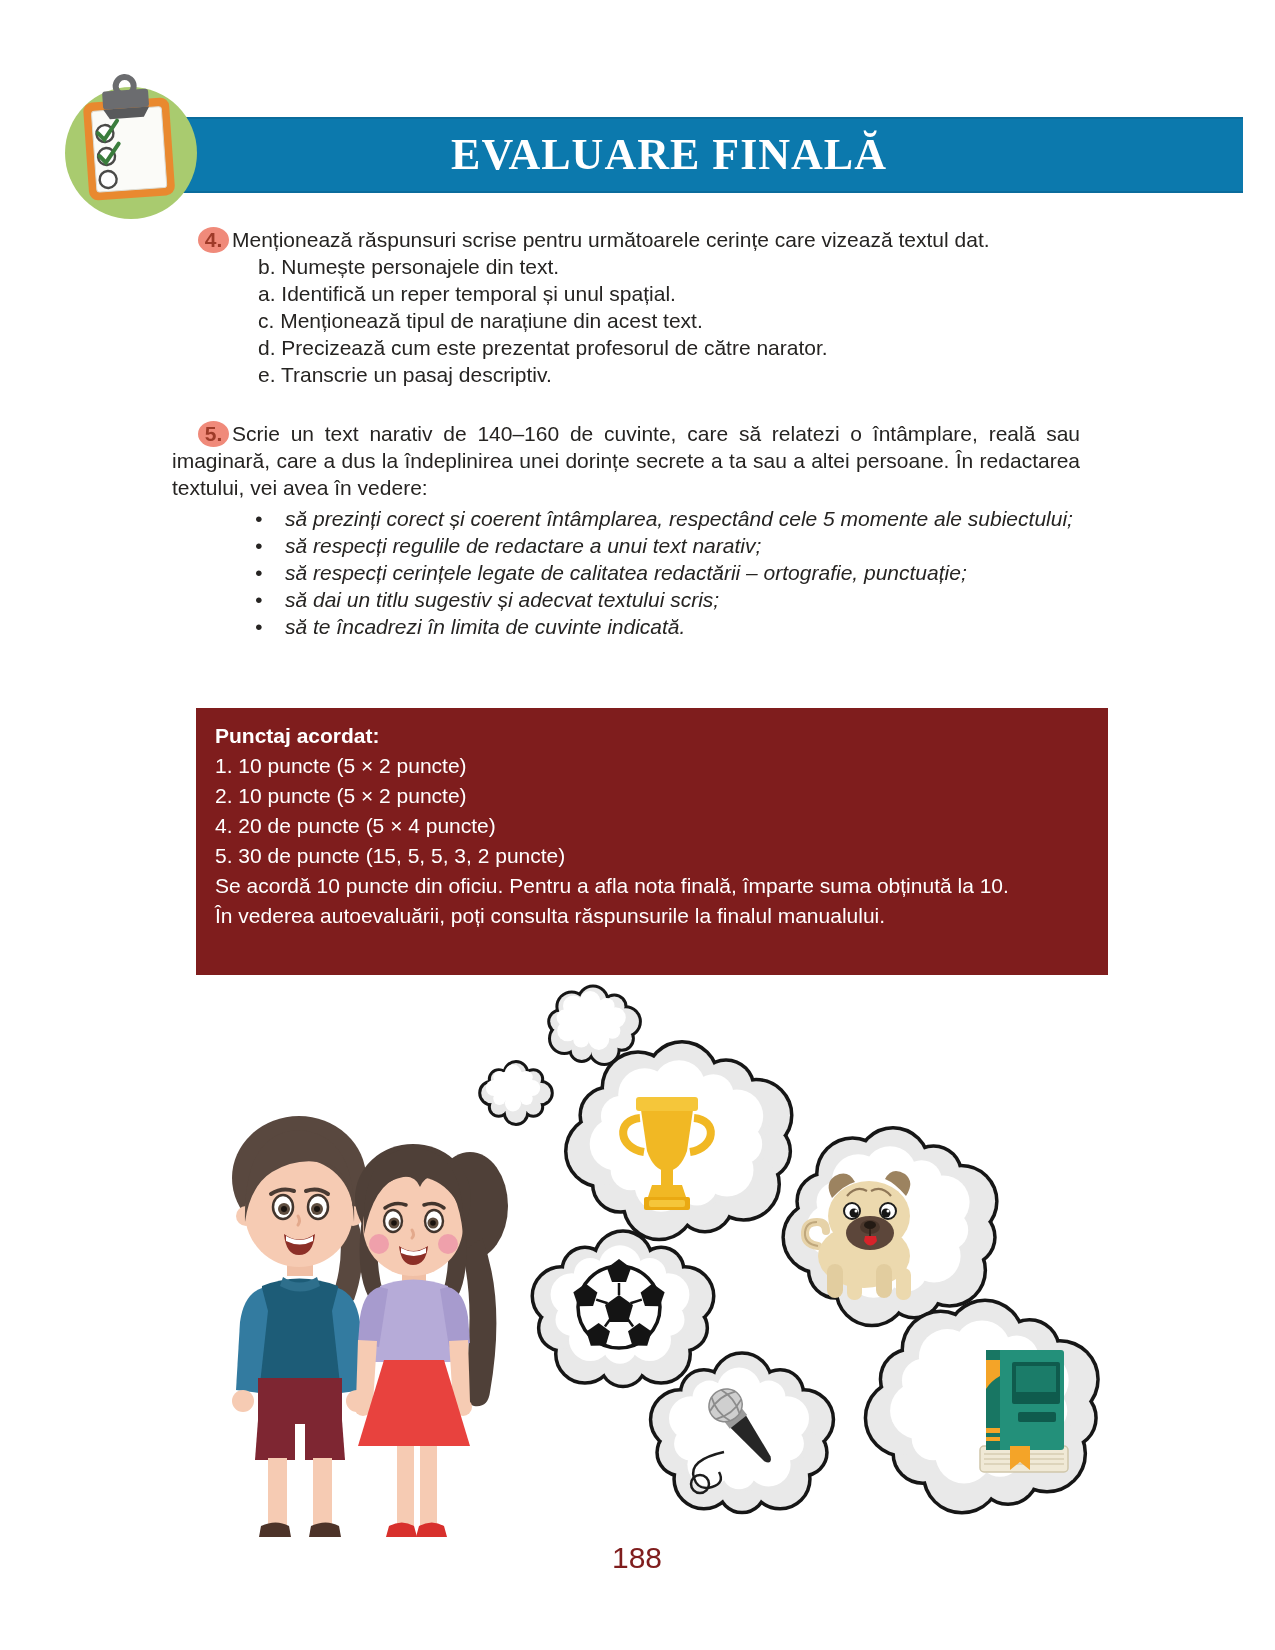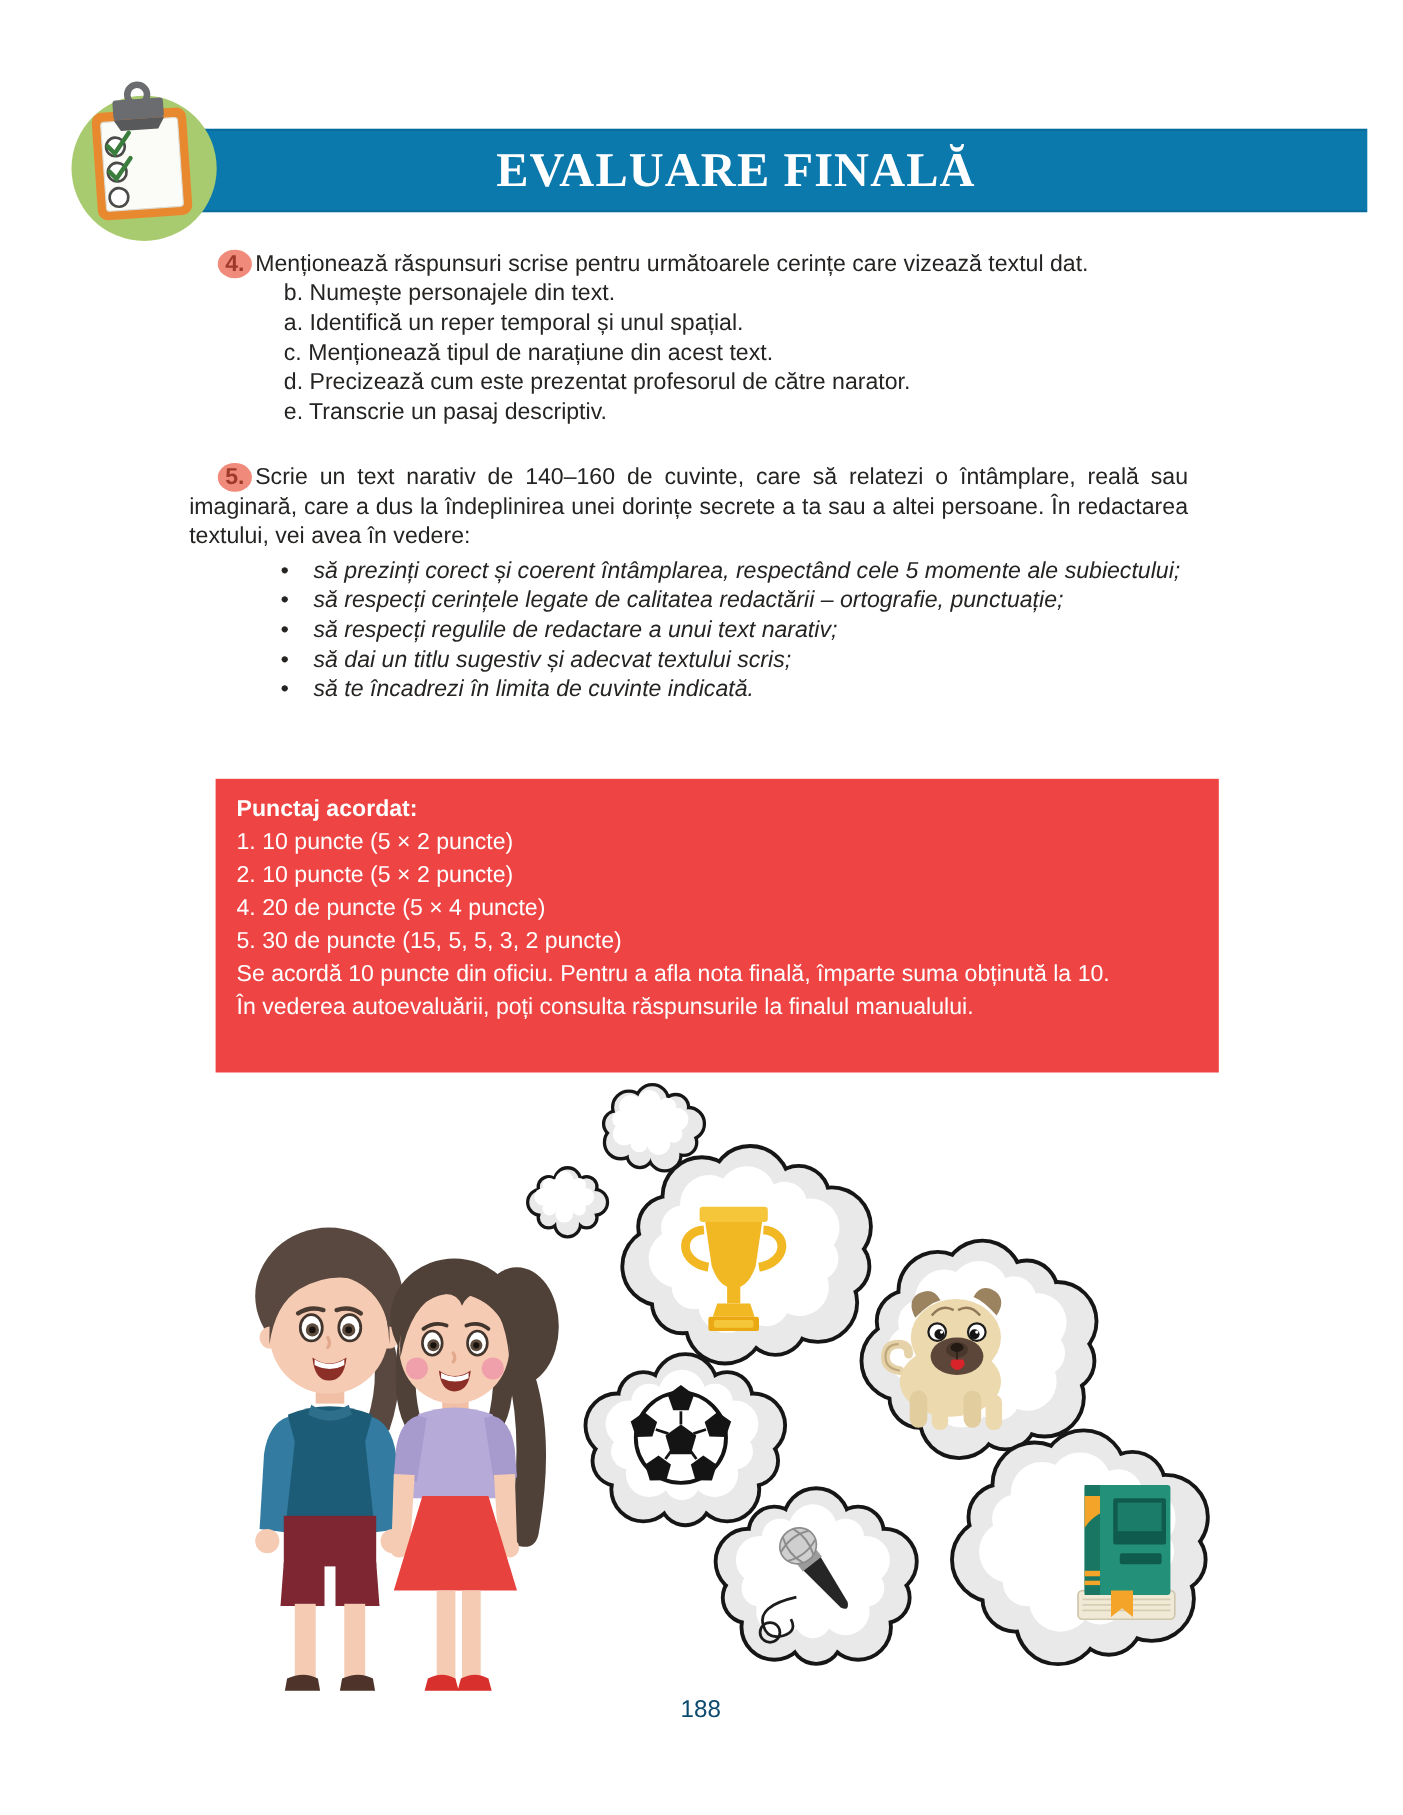--- a/index.html
+++ b/index.html
@@ -23,28 +23,28 @@
          text-align:center;line-height:26px;text-indent:0;}
   .subitems{margin:0 0 0 86px;}
   .subitems p{margin:0;}
   .q5text{text-align:justify;}
   ul.bullets{list-style:none;margin:4px 0 0 83px;padding:0;width:820px;font-style:italic;}
   ul.bullets li{position:relative;padding-left:30px;text-align:justify;}
   ul.bullets li::before{content:"\2022";position:absolute;left:0;top:0;}
 
   
   .scorebox{position:absolute;left:196px;top:708px;width:912px;height:267px;
-            background:#ef4444;color:#fff;box-sizing:border-box;
+            background:#7f1d1d;color:#fff;box-sizing:border-box;
             padding:13px 8px 0 19px;font-size:21px;line-height:30px;}
   .scorebox p{margin:0;}
   .scorebox b{font-weight:400;}
 
   
   .pagenum{position:absolute;left:0;top:1541px;width:1274px;text-align:center;
-           font-size:22px;color:#0c4a6e;}
+           font-size:30px;color:#7f1d1d;}
 
   
   svg.overlay{position:absolute;left:0;top:0;pointer-events:none;}
 </style>
 </head>
 <body>
 
 <div id="page">
 
   <div class="band">
@@ -59,22 +59,22 @@
       <p>c. Menționează tipul de narațiune din acest text.</p>
       <p>d. Precizează cum este prezentat profesorul de către narator.</p>
       <p>e. Transcrie un pasaj descriptiv.</p>
     </div>
   </div>
 
   <div class="content" id="q5">
     <p class="qline q5text"><span class="badge">5.</span><span>Scrie un text narativ de 140–160 de cuvinte, care să relatezi o întâmplare, reală sau imaginară, care a dus la îndeplinirea unei dorințe secrete a ta sau a altei persoane. În redactarea textului, vei avea în vedere:</span></p>
     <ul class="bullets">
       <li>să prezinți corect și coerent întâmplarea, respectând cele 5 momente ale subiectului;</li>
+      <li>să respecți regulile de redactare a unui text narativ;</li>
       <li>să respecți cerințele legate de calitatea redactării – ortografie, punctuație;</li>
-      <li>să respecți regulile de redactare a unui text narativ;</li>
       <li>să dai un titlu sugestiv și adecvat textului scris;</li>
       <li>să te încadrezi în limita de cuvinte indicată.</li>
     </ul>
   </div>
 
   <div class="scorebox">
     <p style="font-weight:700">Punctaj acordat:</p>
     <p><span>1. </span><b>10 puncte</b><span> (5 × 2 puncte)</span></p>
     <p><span>2. </span><b>10 puncte</b><span> (5 × 2 puncte)</span></p>
     <p><span>4. </span><b>20 de puncte</b><span> (5 × 4 puncte)</span></p>

